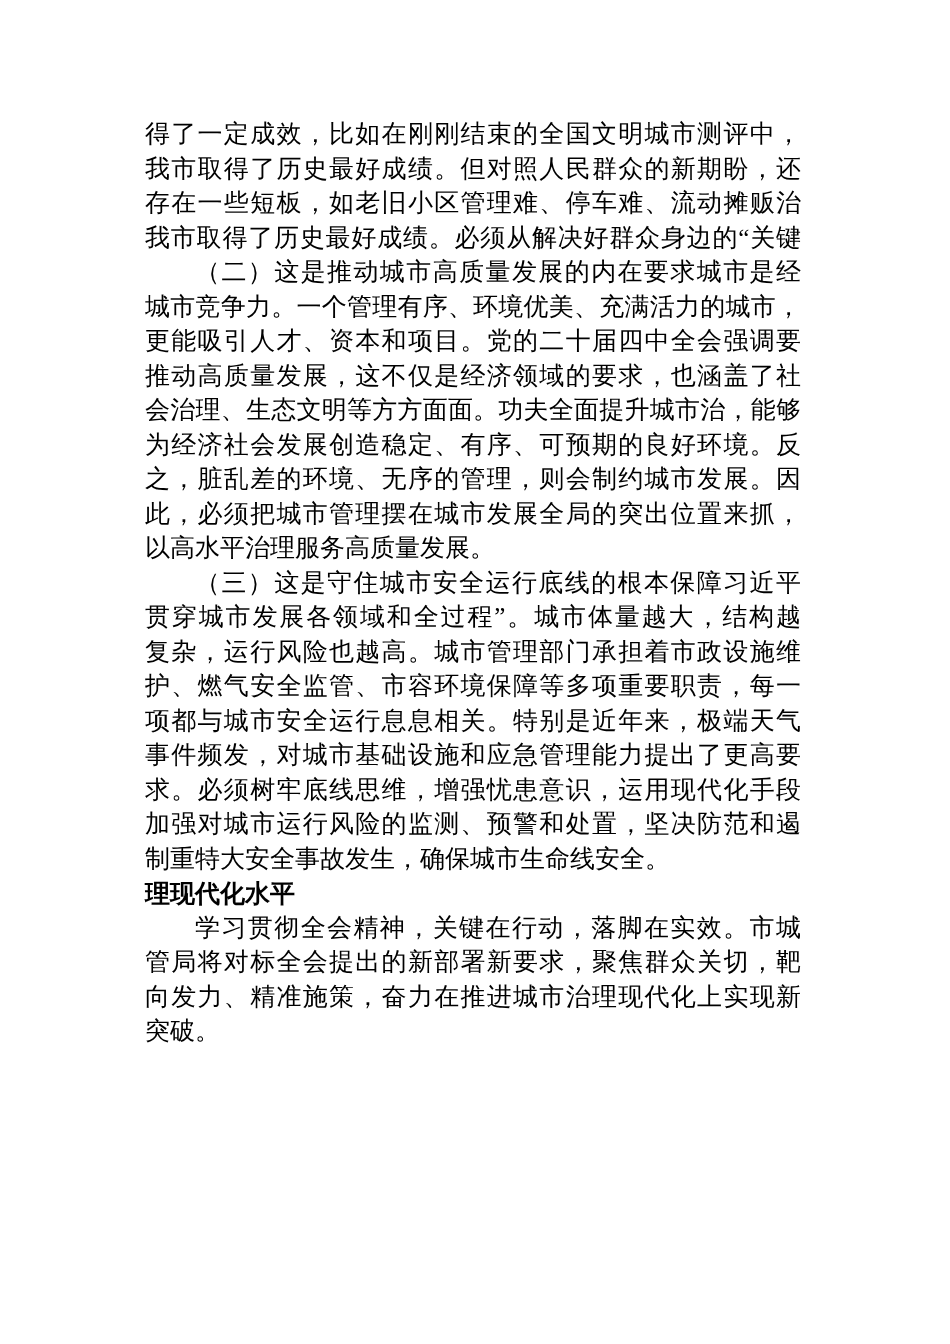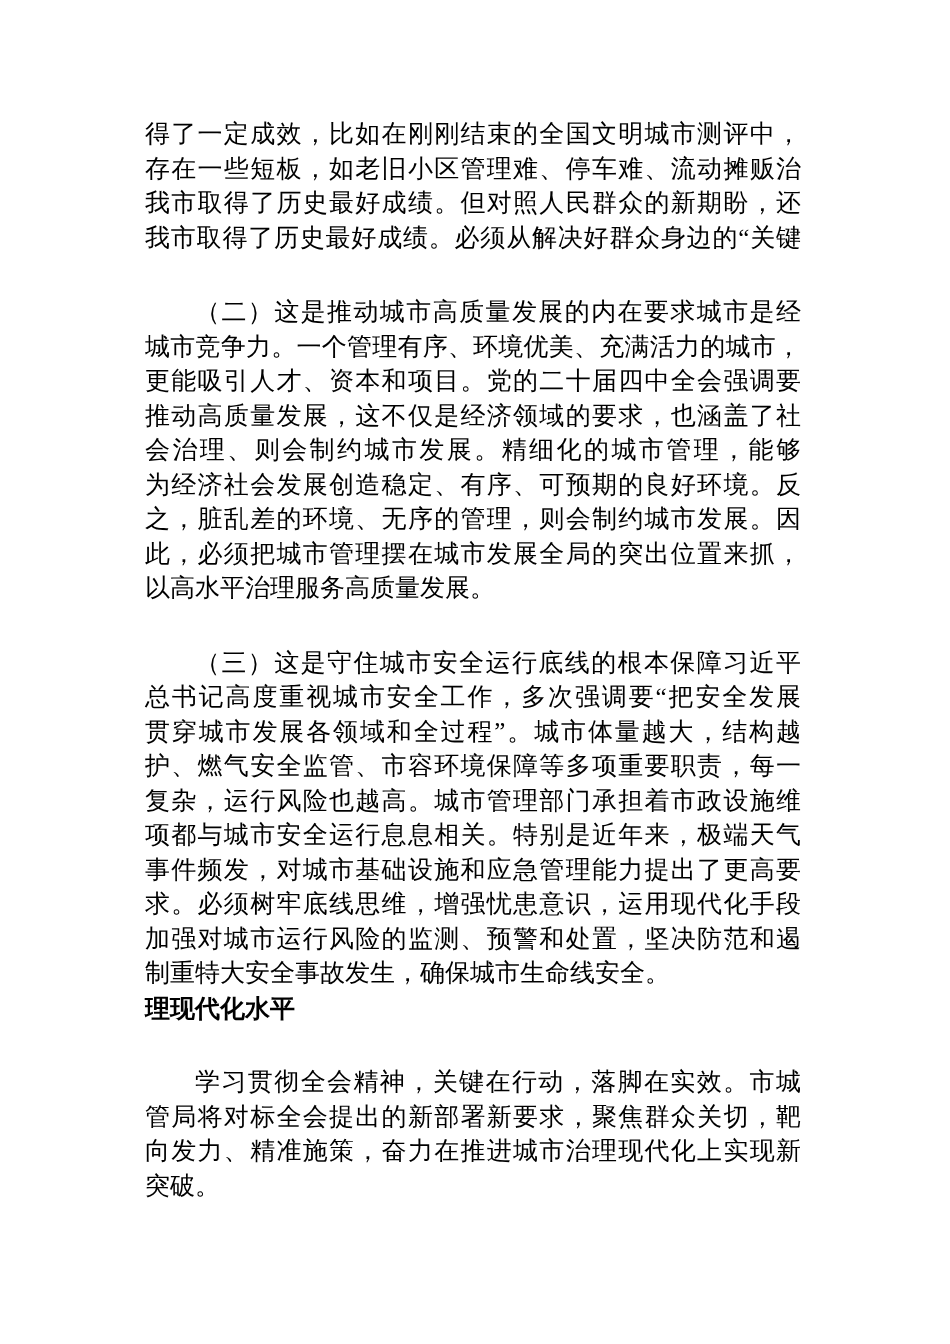--- a/index.html
+++ b/index.html
@@ -31,58 +31,56 @@
   .line {
     text-align: justify;
     text-align-last: justify;
     min-height: 34.5px;
   }
   .line.para-end {
     text-align-last: left;
   }
   .line.indent {
     text-indent: 2em;
-    margin-top: 40px;
   }
   .heading .line {
     font-family: "Liberation Sans", "DejaVu Sans", sans-serif;
     font-weight: 700;
   }
 </style>
 </head>
 <body>
 
 <div class="canvas">
   <div class="text-block">
 
     <div class="paragraph">
       <div class="line">得了一定成效，比如在刚刚结束的全国文明城市测评中，</div>
+      <div class="line">我市取得了历史最好成绩。但对照人民群众的新期盼，还</div>
       <div class="line">存在一些短板，如老旧小区管理难、停车难、流动摊贩治</div>
-      <div class="line">我市取得了历史最好成绩。但对照人民群众的新期盼，还</div>
       <div class="line">我市取得了历史最好成绩。必须从解决好群众身边的“关键</div>
     </div>
 
     <div class="paragraph">
       <div class="line indent">（二）这是推动城市高质量发展的内在要求城市是经</div>
       <div class="line">城市竞争力。一个管理有序、环境优美、充满活力的城市，</div>
       <div class="line">更能吸引人才、资本和项目。党的二十届四中全会强调要</div>
       <div class="line">推动高质量发展，这不仅是经济领域的要求，也涵盖了社</div>
-      <div class="line">会治理、则会制约城市发展。精细化的城市管理，能够</div>
+      <div class="line">会治理、生态文明等方方面面。功夫全面提升城市治，能够</div>
       <div class="line">为经济社会发展创造稳定、有序、可预期的良好环境。反</div>
       <div class="line">之，脏乱差的环境、无序的管理，则会制约城市发展。因</div>
       <div class="line">此，必须把城市管理摆在城市发展全局的突出位置来抓，</div>
       <div class="line para-end">以高水平治理服务高质量发展。</div>
     </div>
 
     <div class="paragraph">
       <div class="line indent">（三）这是守住城市安全运行底线的根本保障习近平</div>
-      <div class="line">总书记高度重视城市安全工作，多次强调要“把安全发展</div>
       <div class="line">贯穿城市发展各领域和全过程”。城市体量越大，结构越</div>
+      <div class="line">复杂，运行风险也越高。城市管理部门承担着市政设施维</div>
       <div class="line">护、燃气安全监管、市容环境保障等多项重要职责，每一</div>
-      <div class="line">复杂，运行风险也越高。城市管理部门承担着市政设施维</div>
       <div class="line">项都与城市安全运行息息相关。特别是近年来，极端天气</div>
       <div class="line">事件频发，对城市基础设施和应急管理能力提出了更高要</div>
       <div class="line">求。必须树牢底线思维，增强忧患意识，运用现代化手段</div>
       <div class="line">加强对城市运行风险的监测、预警和处置，坚决防范和遏</div>
       <div class="line para-end">制重特大安全事故发生，确保城市生命线安全。</div>
     </div>
 
     <div class="paragraph heading">
       <div class="line para-end">理现代化水平</div>
     </div>

